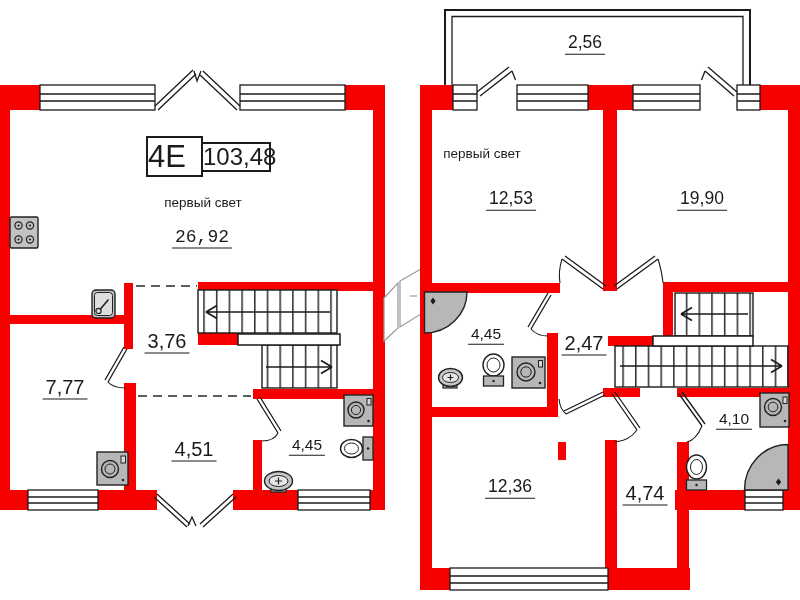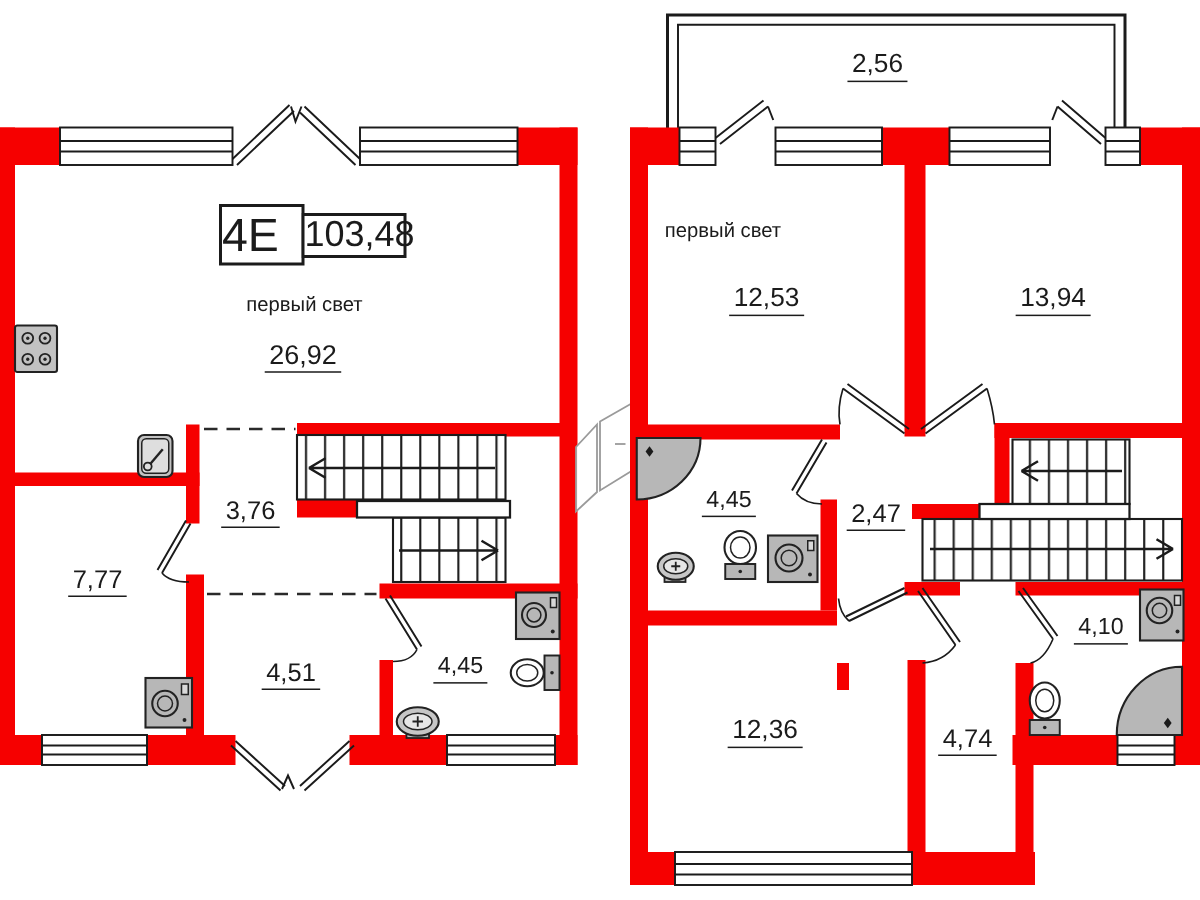--- a/index.html
+++ b/index.html
@@ -4,21 +4,21 @@
 <style>
   :root{ --wall:#f60000; --line:#1b1b1b; }
   html,body{margin:0;padding:0;background:#fff;}
   #stage{position:relative;width:800px;height:600px;background:#fff;overflow:hidden;
          font-family:"Liberation Sans", sans-serif;color:#1b1b1b;}
   #plan-svg{position:absolute;left:0;top:0;}
   .wall{fill:var(--wall);}
   .lbl{position:absolute;transform:translate(-50%,-50%);white-space:nowrap;line-height:1;}
   .u{border-bottom:1.6px solid #1b1b1b;padding:0 3px 2px 3px;}
   .cap{font-size:13.5px;}
-  .fs15{font-size:15.5px;} .fs16{font-size:17px;} .fs17{font-size:17.5px;} .fs18{font-size:18px;}
+  .fs15{font-size:15.5px;} .fs16{font-size:20px;} .fs17{font-size:17.5px;} .fs18{font-size:18px;font-family:Liberation Mono, monospace;}
   .ubox{position:absolute;background:#fff;border:2.2px solid #1b1b1b;display:flex;
         align-items:center;justify-content:flex-start;box-sizing:border-box;}
   .t1{font-size:31px;} .t2{font-size:24px;}
 </style>
 </head>
 <body>
 
 <div id="stage">
 
 <svg id="plan-svg" width="800" height="600" viewBox="0 0 800 600">
@@ -300,20 +300,20 @@
 <div class="lbl cap" style="left:203px;top:203px">первый свет</div>
 <div class="lbl fs18 u" style="left:202px;top:238px">26,92</div>
 <div class="lbl fs16 u" style="left:167px;top:342px">3,76</div>
 <div class="lbl fs16 u" style="left:65px;top:388px">7,77</div>
 <div class="lbl fs16 u" style="left:194px;top:450px">4,51</div>
 <div class="lbl fs15 u" style="left:307px;top:446px">4,45</div>
 
 <div class="lbl fs17 u" style="left:585px;top:44px">2,56</div>
 <div class="lbl cap" style="left:482px;top:154px">первый свет</div>
 <div class="lbl fs17 u" style="left:511px;top:200px">12,53</div>
-<div class="lbl fs17 u" style="left:702px;top:200px">13,94</div>
+<div class="lbl fs17 u" style="left:702px;top:200px">19,90</div>
 <div class="lbl fs15 u" style="left:486px;top:335px">4,45</div>
 <div class="lbl fs16 u" style="left:584px;top:344px">2,47</div>
 <div class="lbl fs17 u" style="left:510px;top:488px">12,36</div>
 <div class="lbl fs16 u" style="left:645px;top:494px">4,74</div>
 <div class="lbl fs15 u" style="left:734px;top:420px">4,10</div>
 
 </div>
 
 </body></html>

